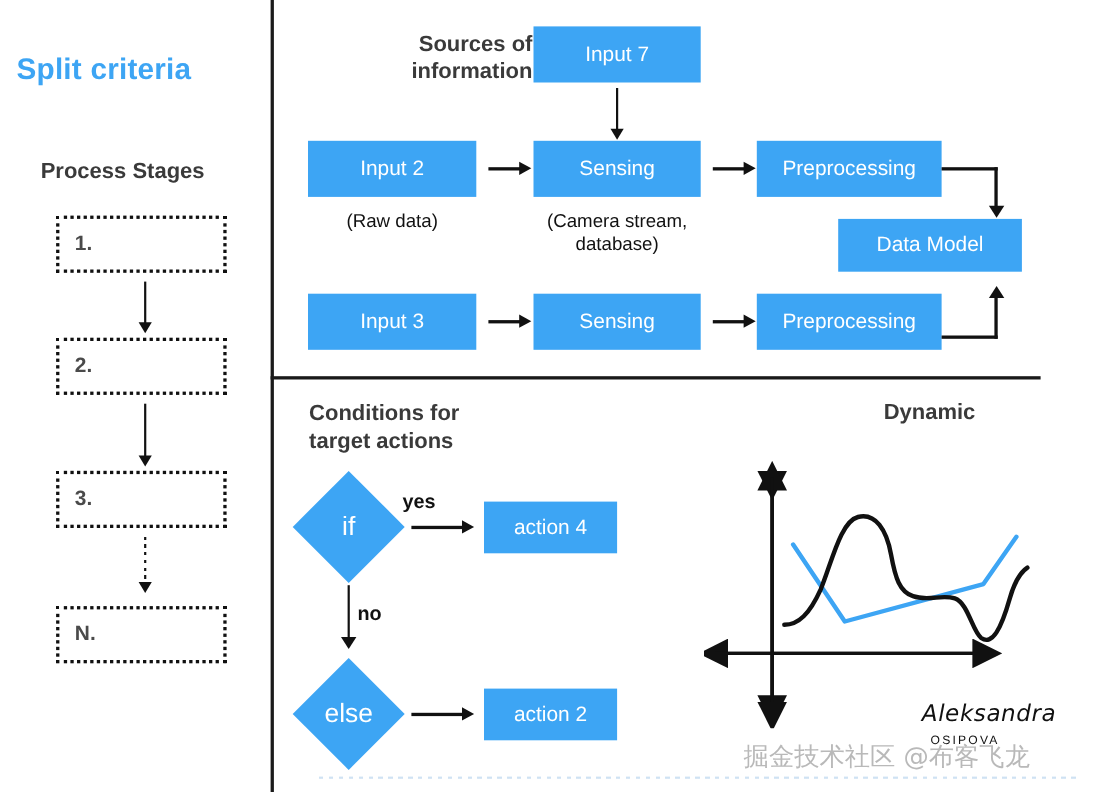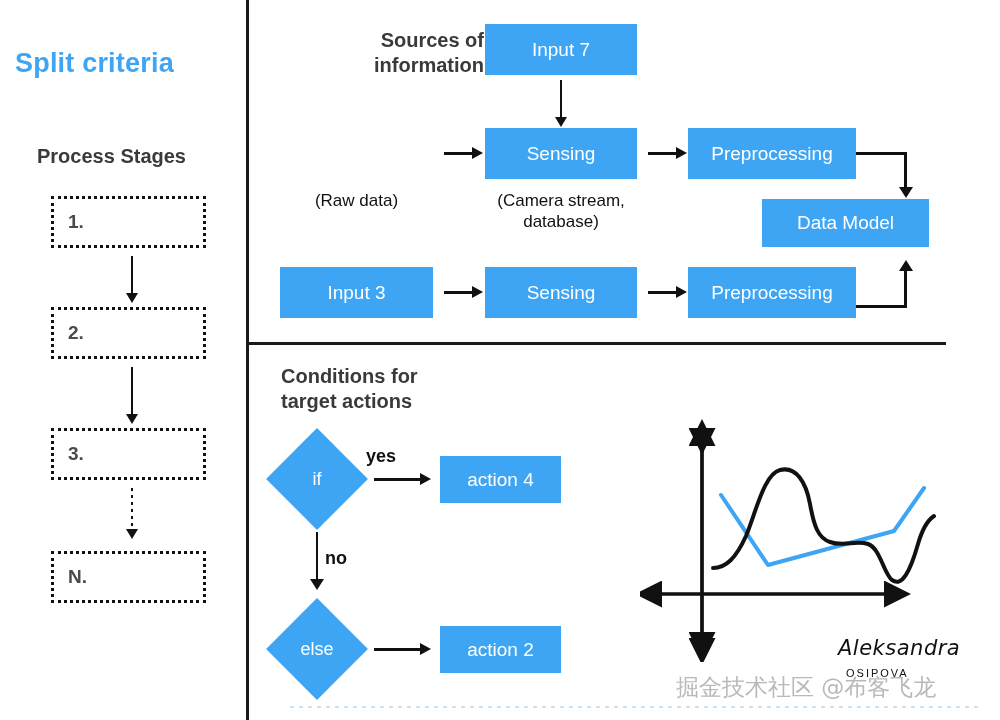--- a/index.html
+++ b/index.html
@@ -31,21 +31,21 @@
   .v-arrow::after{content:"";position:absolute;left:-5px;bottom:-9px;
       border-left:6px solid transparent;border-right:6px solid transparent;border-top:10px solid #111;}
   .va1{top:256px;height:38px;}
   .va2{top:367px;height:48px;}
   .va3{top:488px;height:42px;background:repeating-linear-gradient(to bottom,#111 0 3px,transparent 3px 7px);}
 
   
   .bbox{position:absolute;background:#3DA5F4;color:#fff;display:flex;align-items:center;
         justify-content:center;font-size:19px;}
   .diamond{position:absolute;background:#3DA5F4;transform:rotate(45deg);}
-  .diamond-label{position:absolute;color:#fff;font-size:18px;display:flex;
+  .diamond-label{position:absolute;color:#fff;font-size:24px;display:flex;
                  align-items:center;justify-content:center;}
 
   .caption{position:absolute;font-size:17px;color:#111;text-align:center;line-height:1.25;}
   .sec-title{position:absolute;font-size:20px;font-weight:bold;color:#3a3a3a;line-height:1.25;}
 
   
   .h-arrow{position:absolute;height:3px;background:#111;}
   .h-arrow::after{content:"";position:absolute;right:-10px;top:-5px;
       border-top:6.5px solid transparent;border-bottom:6.5px solid transparent;border-left:11px solid #111;}
 
@@ -105,20 +105,21 @@
 
   <div class="sec-title" style="left:304px;top:28px;width:180px;text-align:right;">
     <div>Sources of</div>
     <div>information</div>
   </div>
 
   <div class="bbox" style="left:485px;top:24px;width:152px;height:51px;">Input 7</div>
 
   <div class="v-arrow" style="left:560px;top:80px;height:38px;"></div>
 
+  <div class="bbox" style="left:280px;top:128px;width:153px;height:51px;">Input 2</div>
   <div class="h-arrow" style="left:444px;top:152px;width:29px;"></div>
   <div class="bbox" style="left:485px;top:128px;width:152px;height:51px;">Sensing</div>
   <div class="h-arrow" style="left:648px;top:152px;width:29px;"></div>
   <div class="bbox" style="left:688px;top:128px;width:168px;height:51px;">Preprocessing</div>
 
 
   <div class="seg" style="left:856px;top:152px;width:51px;height:3px;"></div>
   <div class="seg arrow-down" style="left:904px;top:152px;width:3px;height:36px;"></div>
 
   <div class="bbox" style="left:762px;top:199px;width:167px;height:48px;">Data Model</div>
@@ -153,20 +154,21 @@
   <div class="no-arrow"></div>
   <div class="small-lbl" style="left:325px;top:548px;">no</div>
 
   <div class="diamond" style="left:281px;top:613px;width:72px;height:72px;"></div>
   <div class="diamond-label" style="left:281px;top:613px;width:72px;height:72px;">else</div>
 
   <div class="h-arrow" style="left:374px;top:648px;width:47px;"></div>
   <div class="bbox" style="left:440px;top:626px;width:121px;height:47px;">action 2</div>
 
   <div class="sec-title" style="left:755px;top:363px;width:180px;text-align:center;">
+    <div>Dynamic</div>
   </div>
 
   <div class="chart-wrap">
     <svg width="340" height="250" viewBox="0 0 340 250">
       <defs>
         <marker id="ah" markerWidth="9" markerHeight="9" refX="4" refY="4.5" orient="auto">
           <path d="M0,0 L9,4.5 L0,9 z" fill="#111"></path>
         </marker>
       </defs>
 

